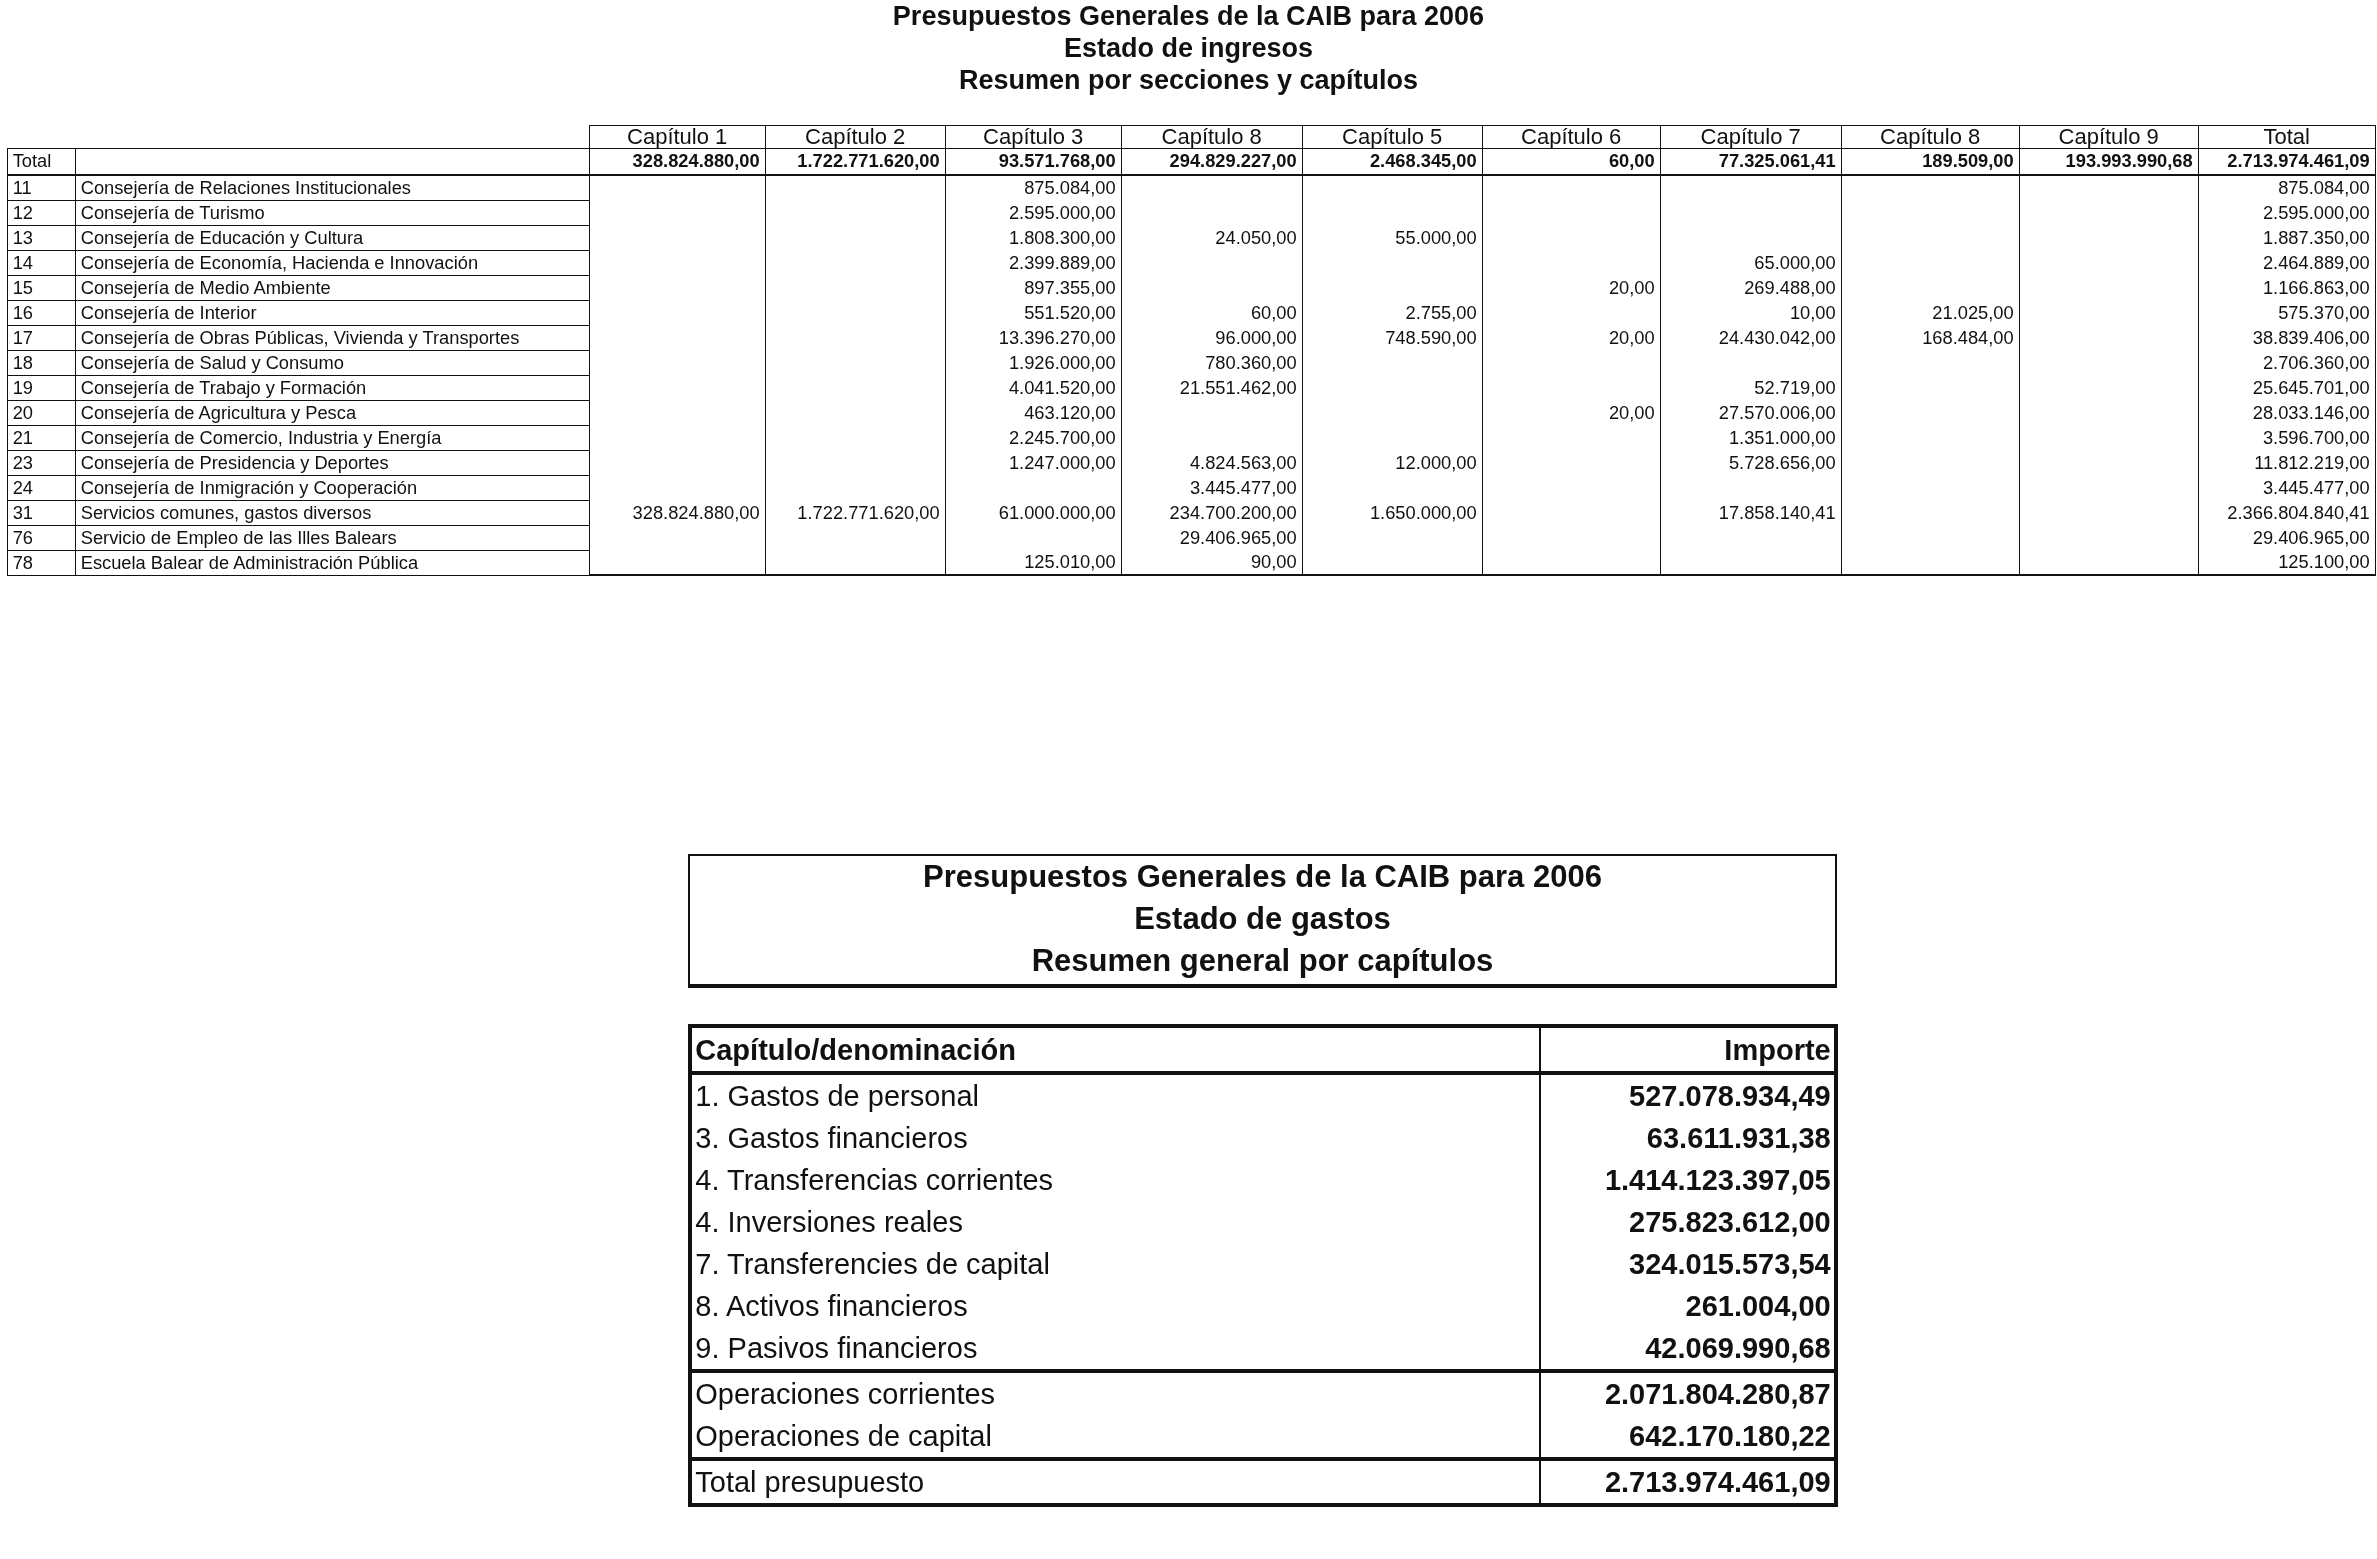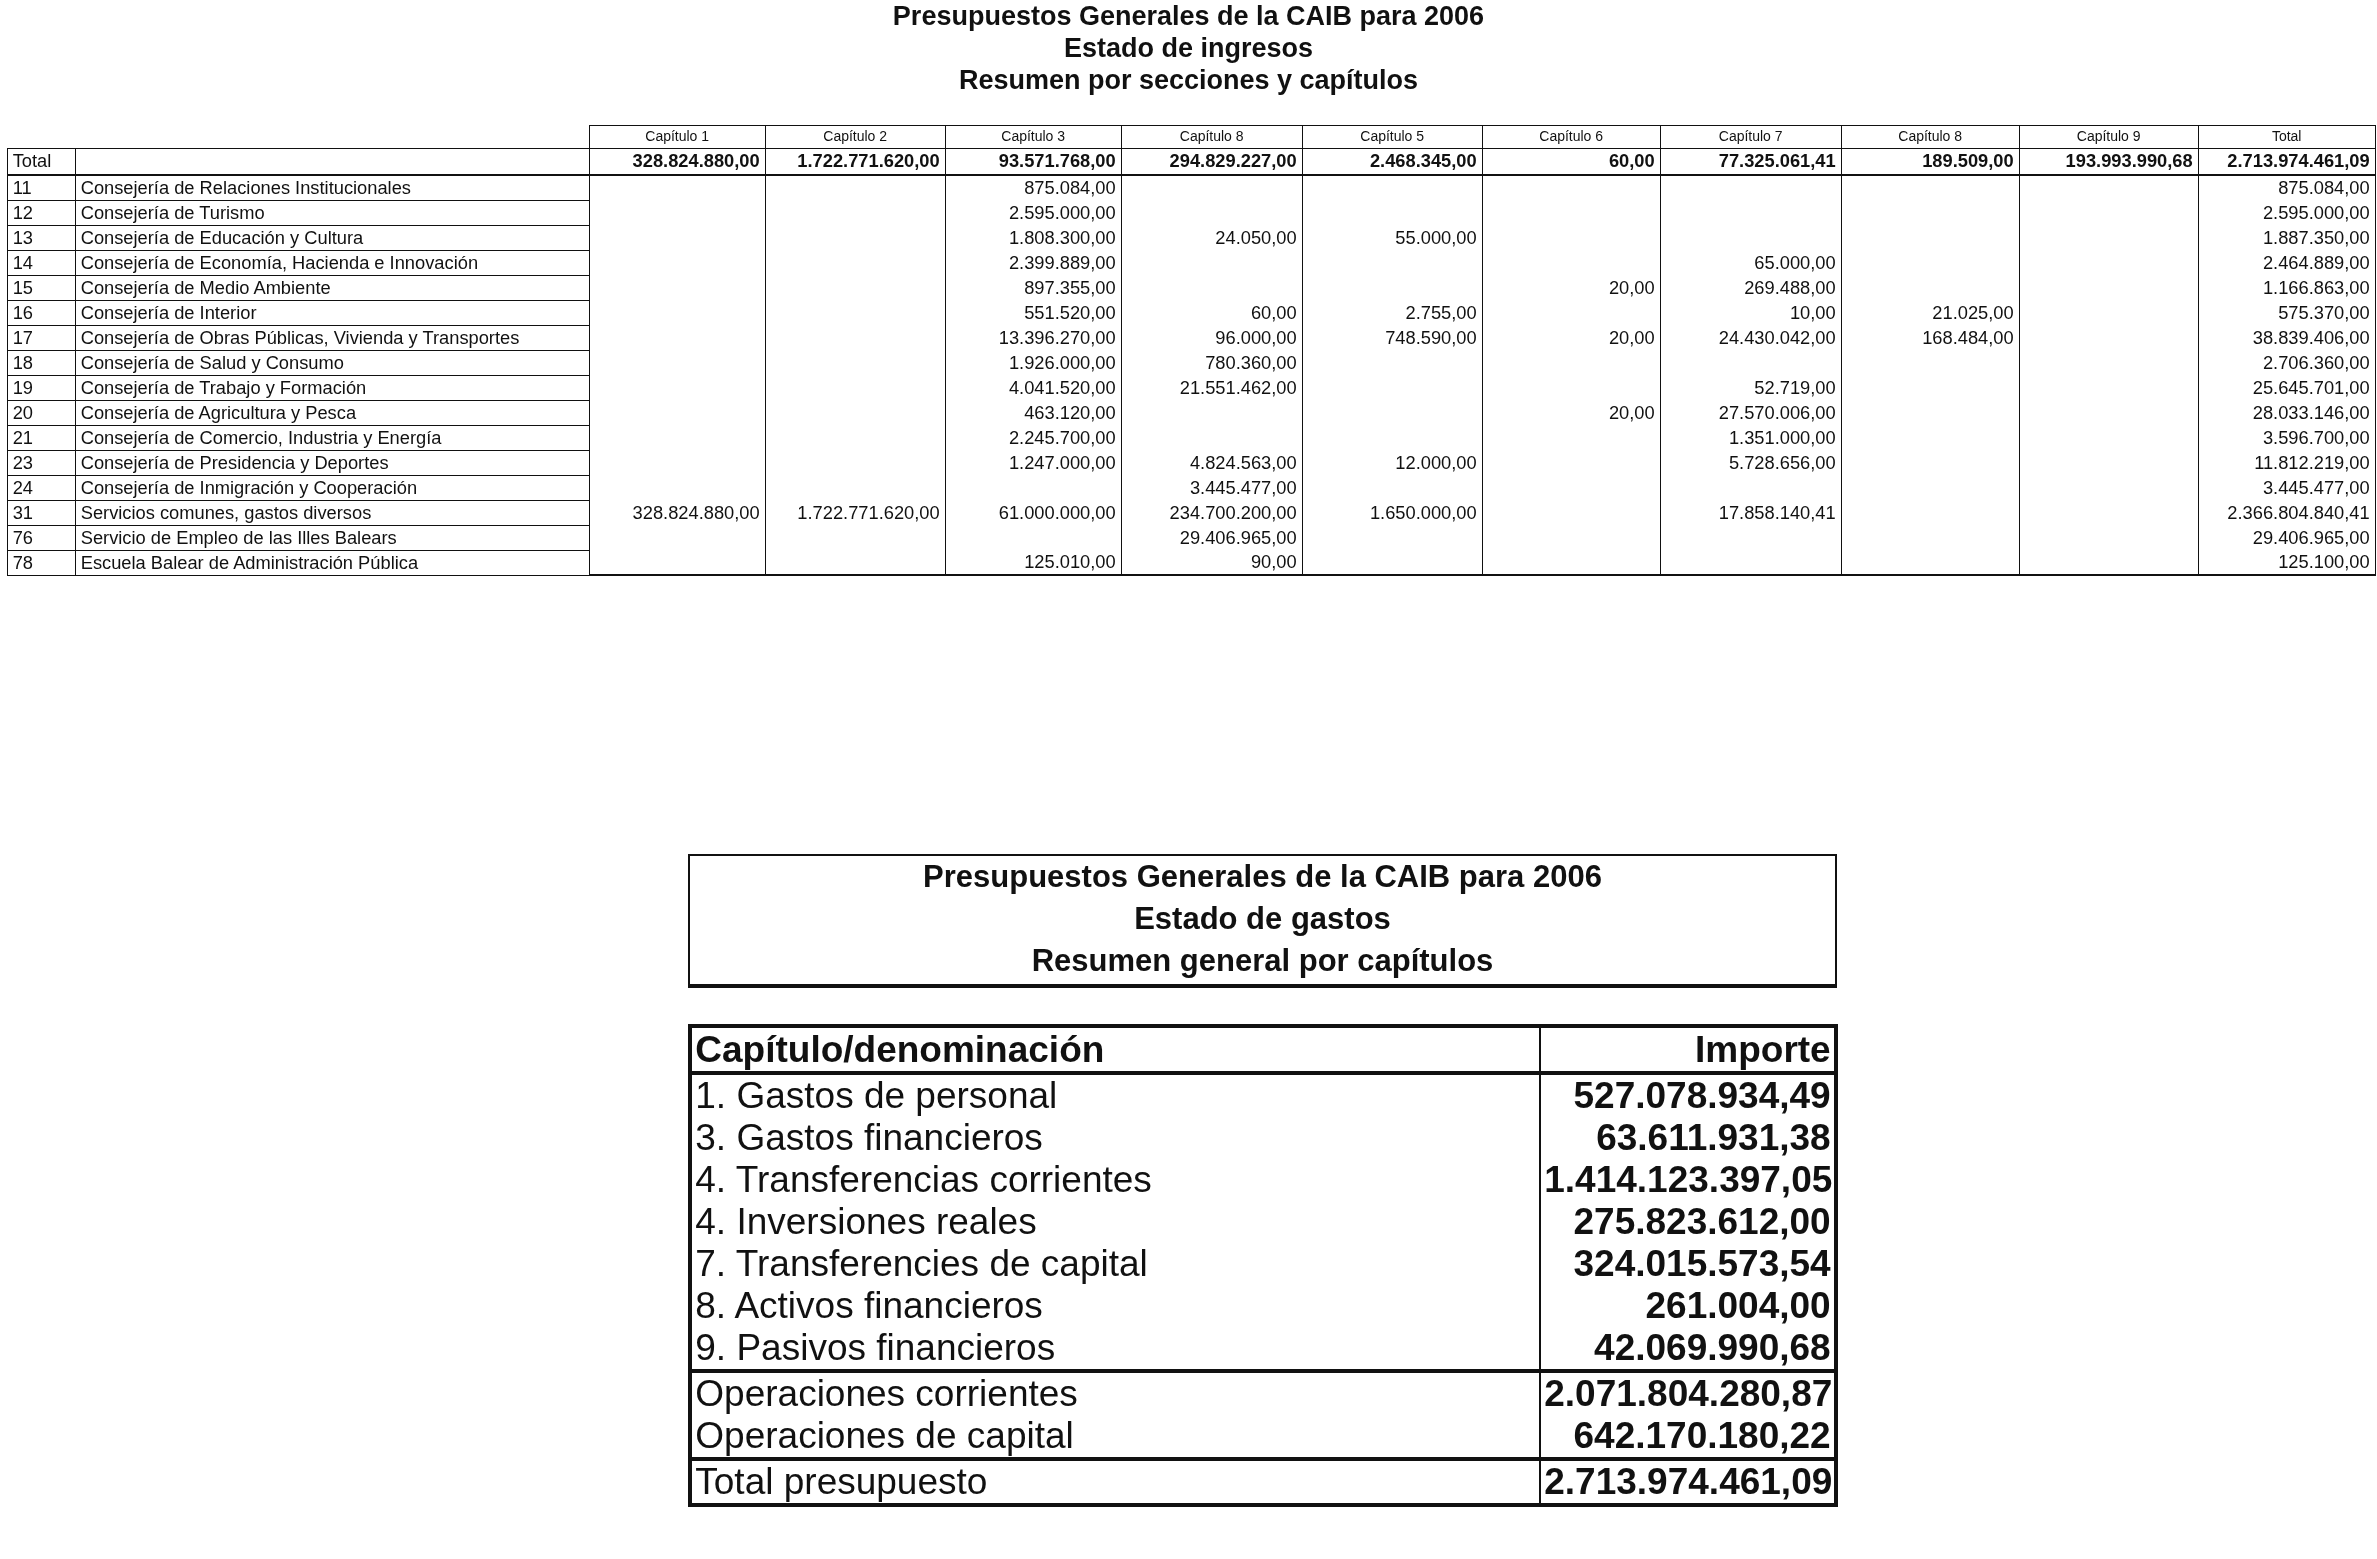--- a/index.html
+++ b/index.html
@@ -2,29 +2,29 @@
 <html style="font-size:13.3px"><head>
 <meta charset="utf-8">
 <style>
   html,body{margin:0;padding:0;background:#ffffff;}
   body{width:2377px;height:1559px;position:relative;overflow:hidden;font-family:"Liberation Sans",sans-serif;color:#111;}
   .title{position:absolute;left:0;width:2377px;text-align:center;font-weight:bold;font-size:27px;line-height:33px;}
   .title div{height:32px;}
   #ing-table{position:absolute;left:6.7px;top:125px;border-collapse:collapse;table-layout:fixed;}
   #ing-table td{border-left:1.7px solid #111;border-right:1.7px solid #111;padding:0 5px;font-size:18.3px;height:24px;line-height:24px;white-space:nowrap;overflow:hidden;}
   #ing-table tr.data td.code,#ing-table tr.data td.name{border-top:1.7px solid #111;border-bottom:1.7px solid #111;margin-left:23px;}
-  #ing-table tr.hdr td{text-align:center;height:21.6px;line-height:21.6px;font-size:14px;border-top:1.7px solid #111;margin-top:30px;}
+  #ing-table tr.hdr td{text-align:center;height:21.6px;line-height:21.6px;font-size:22px;border-top:1.7px solid #111;margin-top:30px;}
   #ing-table tr.hdr td.blank{border:none;}
   #ing-table tr.tot td{font-weight:bold;border-top:1.7px solid #111;border-bottom:2.5px solid #111;height:25px;}
   #ing-table td.num{text-align:right;}
   #ing-table tr.last td{border-bottom:2.5px solid #111;}
   .box{position:absolute;left:688px;top:854px;width:1145px;height:128px;border:2.5px solid #111;border-bottom-width:4.2px;text-align:center;font-weight:bold;font-size:31px;}
   .box div{height:42px;line-height:42px;}
   #gas-table{position:absolute;left:688px;top:1024px;width:1150px;border-collapse:collapse;table-layout:fixed;border:4.2px solid #111;}
-  #gas-table td{font-size:37px;height:42px;line-height:42px;padding:0 3.3px;white-space:nowrap;margin-left:40px;}
+  #gas-table td{font-size:29px;height:42px;line-height:42px;padding:0 3.3px;white-space:nowrap;margin-left:40px;}
   #gas-table td.amt{text-align:right;border-left:2.5px solid #111;font-weight:bold;}
   #gas-table tr.head td{font-weight:bold;border-bottom:4.2px solid #111;height:43px;}
   #gas-table tr.head td.amt{text-align:right;}
   #gas-table tr.sep td{border-top:4.2px solid #111;}
 </style>
 </head>
 <body>
 
 <div class="title" style="top:0px;">
   <div>Presupuestos Generales de la CAIB para 2006</div>

